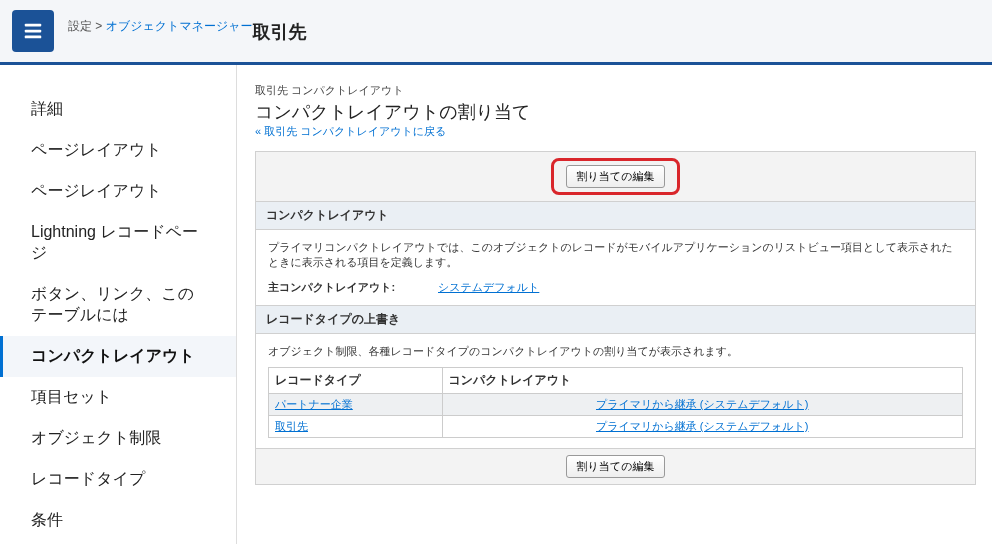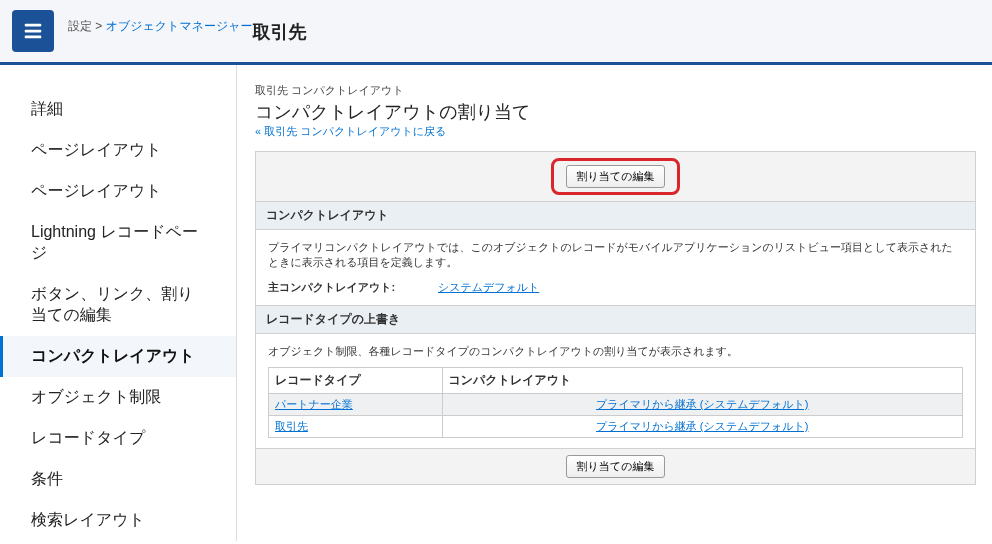--- a/index.html
+++ b/index.html
@@ -53,22 +53,23 @@
     <div class="page-title">取引先</div>
   </div>
 </div>
 
 <div class="body-area">
   <div class="sidebar" id="sidebar">
       <div class="side-item">詳細</div>
       <div class="side-item">ページレイアウト</div>
       <div class="side-item">ページレイアウト</div>
       <div class="side-item">Lightning レコードページ</div>
-      <div class="side-item">ボタン、リンク、割り当ての編集</div>
+      <div class="side-item">ボタン、リンク、このテーブルには</div>
       <div class="side-item active">コンパクトレイアウト</div>
+      <div class="side-item">項目セット</div>
       <div class="side-item">オブジェクト制限</div>
       <div class="side-item">レコードタイプ</div>
       <div class="side-item">条件</div>
       <div class="side-item">検索レイアウト</div>
     </div>
 
   <div class="main">
     <div class="crumb2">取引先 コンパクトレイアウト</div>
     <div class="main-title">コンパクトレイアウトの割り当て</div>
     <div><span style="color:#0070d2;font-size:11px;">« </span><a href="#" class="back-link">取引先 コンパクトレイアウトに戻る</a></div>

